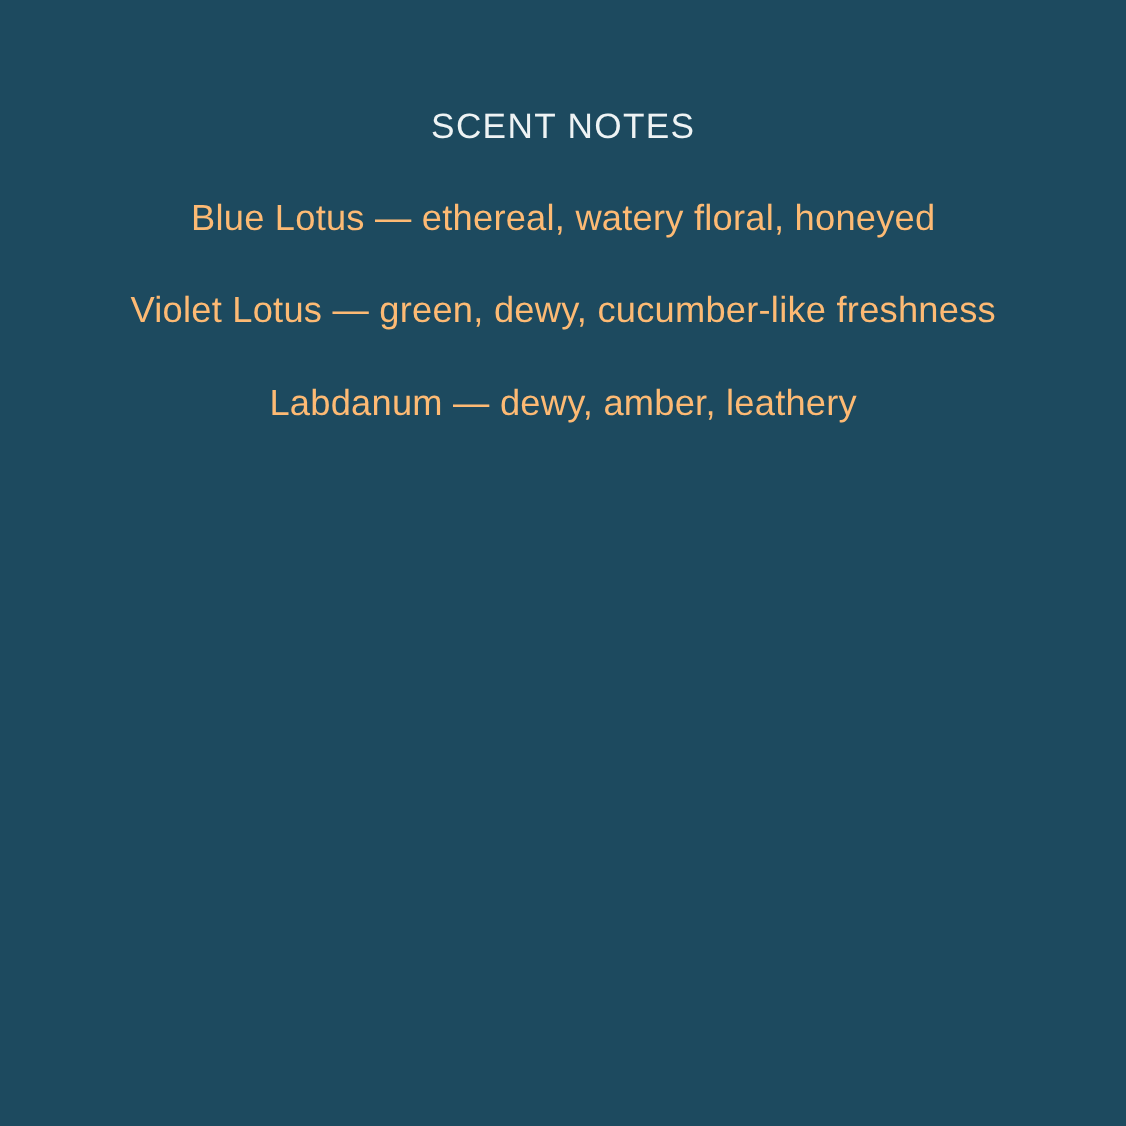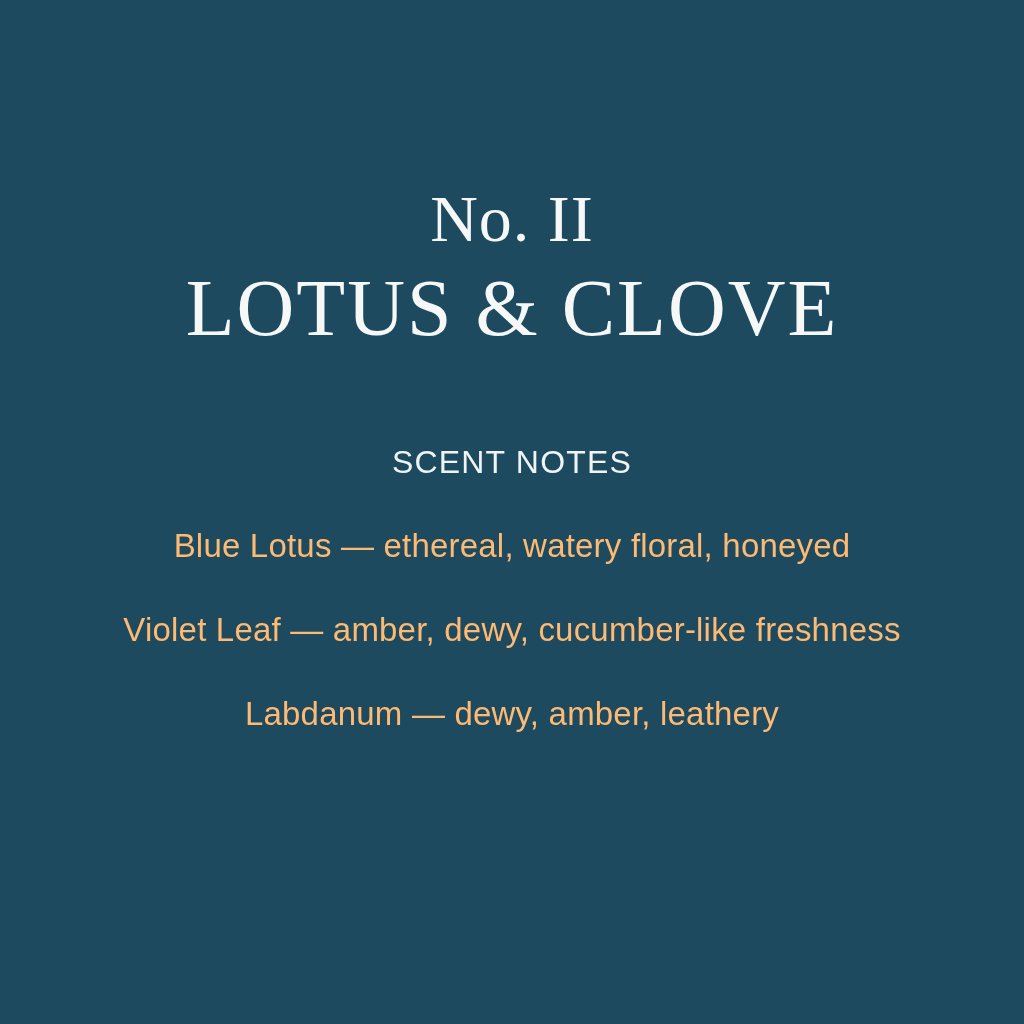--- a/index.html
+++ b/index.html
@@ -60,25 +60,21 @@
     margin-top: 46px;
     letter-spacing: 0.2px;
     white-space: nowrap;
   }
 </style>
 </head>
 <body>
 
 <div class="card">
 
-  <div class="title-block">
-    <div class="title-number">No. II</div>
-    <div class="title-name">LOTUS &amp; CLOVE</div>
-  </div>
 
   <div class="notes-block">
     <div class="notes-heading">SCENT NOTES</div>
     <div class="note-line">Blue Lotus — ethereal, watery floral, honeyed</div>
-    <div class="note-line">Violet Leaf — amber, dewy, cucumber-like freshness</div>
+    <div class="note-line">Violet Lotus — green, dewy, cucumber-like freshness</div>
     <div class="note-line">Labdanum — dewy, amber, leathery</div>
   </div>
 
 </div>
 
 </body></html>

